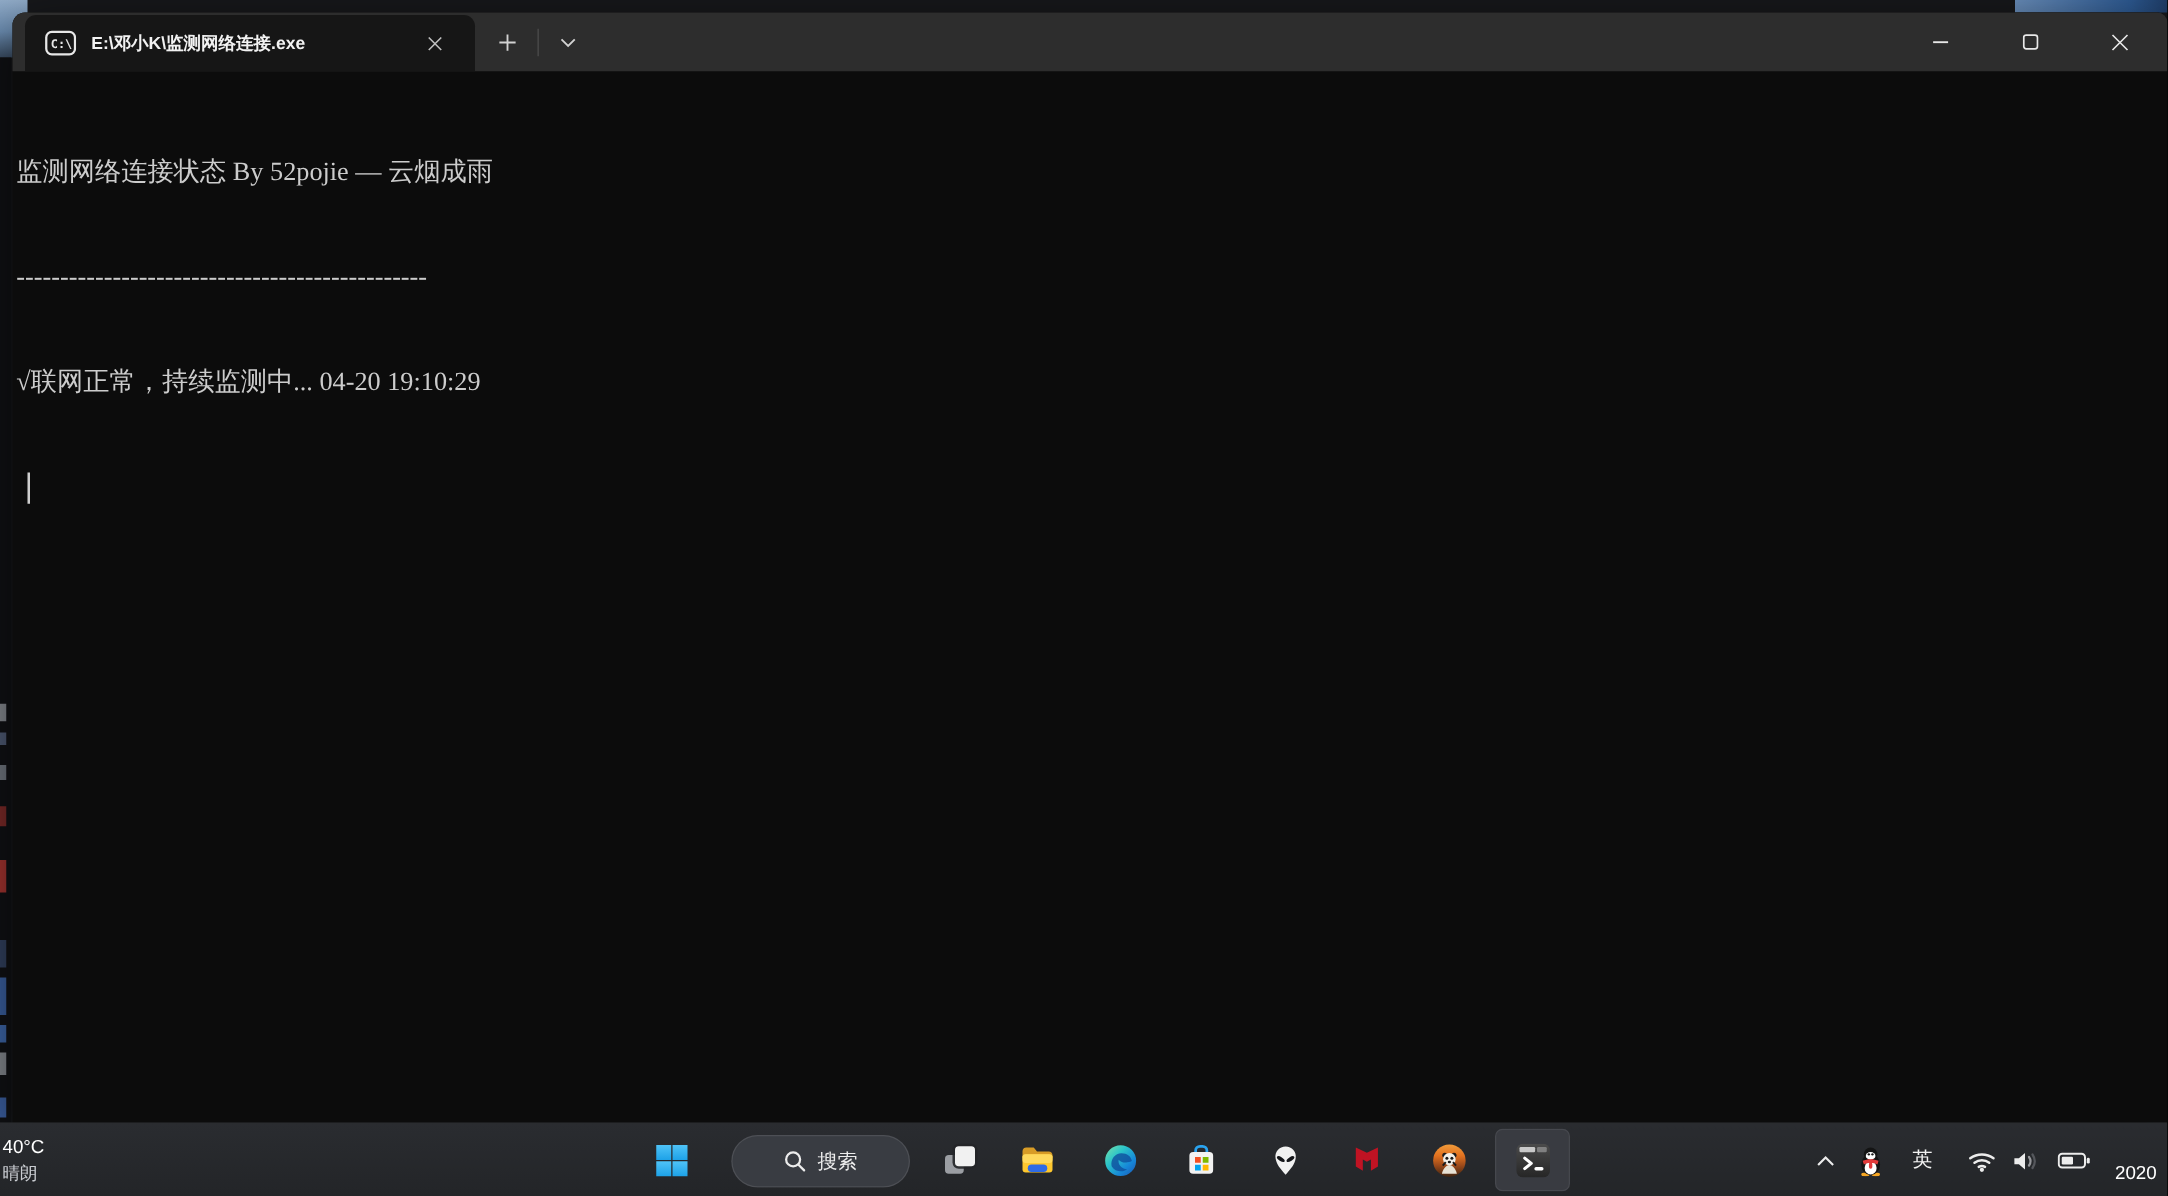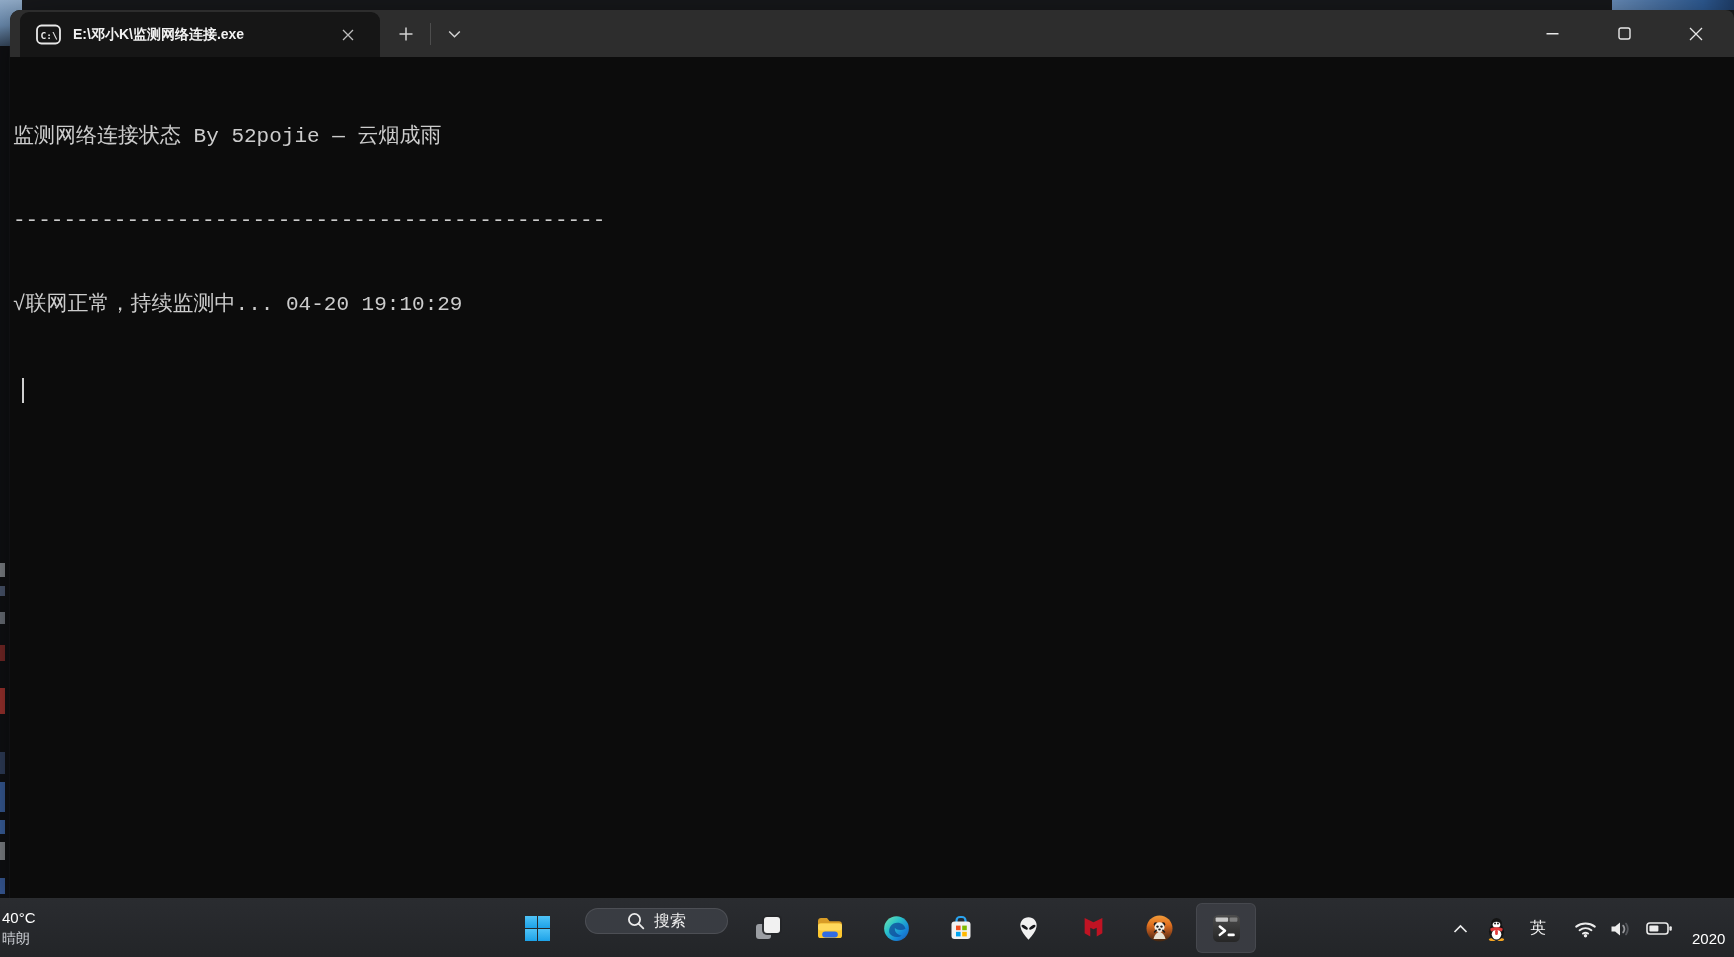--- a/index.html
+++ b/index.html
@@ -36,21 +36,21 @@
   .tab-close{ width:28px; height:28px; border-radius:4px; margin-right:8px; }
   .newtab-btn{ position:absolute; left:378px; top:8px; width:36px; height:32px; border-radius:4px; }
   .tabbar-sep{ position:absolute; left:420px; top:13px; width:1px; height:22px; background:#4d4d4d; }
   .dropdown-btn{ position:absolute; left:426px; top:8px; width:36px; height:32px; border-radius:4px; }
   .caption{ position:absolute; right:2px; top:0; height:47px; display:flex; }
   .cap-btn{ width:72px; height:47px; }
 
   .terminal{
     position:absolute; left:0; right:0; top:47px; bottom:0;
     padding:10px 0 0 3px;
-    font-family:Liberation Mono, monospace;
+    font-family:Liberation Serif, serif;
     font-size:21px; line-height:28px; color:#cccccc;
     white-space:pre; overflow:hidden; cursor:text;
   }
   .term-line{ height:28px; }
   .cursor{ margin-left:9px; margin-top:3px; width:2px; height:25px; background:#cfcfcf; }
 
   
   .taskbar{
     position:absolute; left:0; right:0; bottom:0; height:59px;
     background:linear-gradient(180deg,#2a2c30 0%,#232528 100%);
@@ -59,21 +59,21 @@
   .weather{ position:absolute; left:2px; top:10px; cursor:pointer; }
   .weather .temp{ color:#ffffff; font-size:15px; }
   .weather .cond{ color:#c9ccd1; font-size:14px; margin-top:4px; }
 
   .tb-btn{ position:absolute; top:5px; width:48px; height:48px; border-radius:6px;
     background:transparent; border:none; display:flex; align-items:center;
     justify-content:center; cursor:pointer; }
   .tb-btn.active-app{ background:#393b41; border:1px solid rgba(255,255,255,.07); }
 
   .search-pill{
-    position:absolute; left:585px; top:9px; width:143px; height:26px;
+    position:absolute; left:585px; top:9px; width:143px; height:42px;
     background:#393c42; border:1px solid rgba(255,255,255,.10); border-radius:21px;
     display:flex; align-items:center; justify-content:center; gap:9px;
     color:#ececec; font-size:16px; cursor:pointer;
   }
 
   
   .start-ic{ width:25px; height:25px; display:grid; grid-template-columns:12px 12px;
     grid-template-rows:12px 12px; gap:1px; }
   .start-ic i{ background:linear-gradient(180deg,#4fc3f7,#1da2e8); }
 

